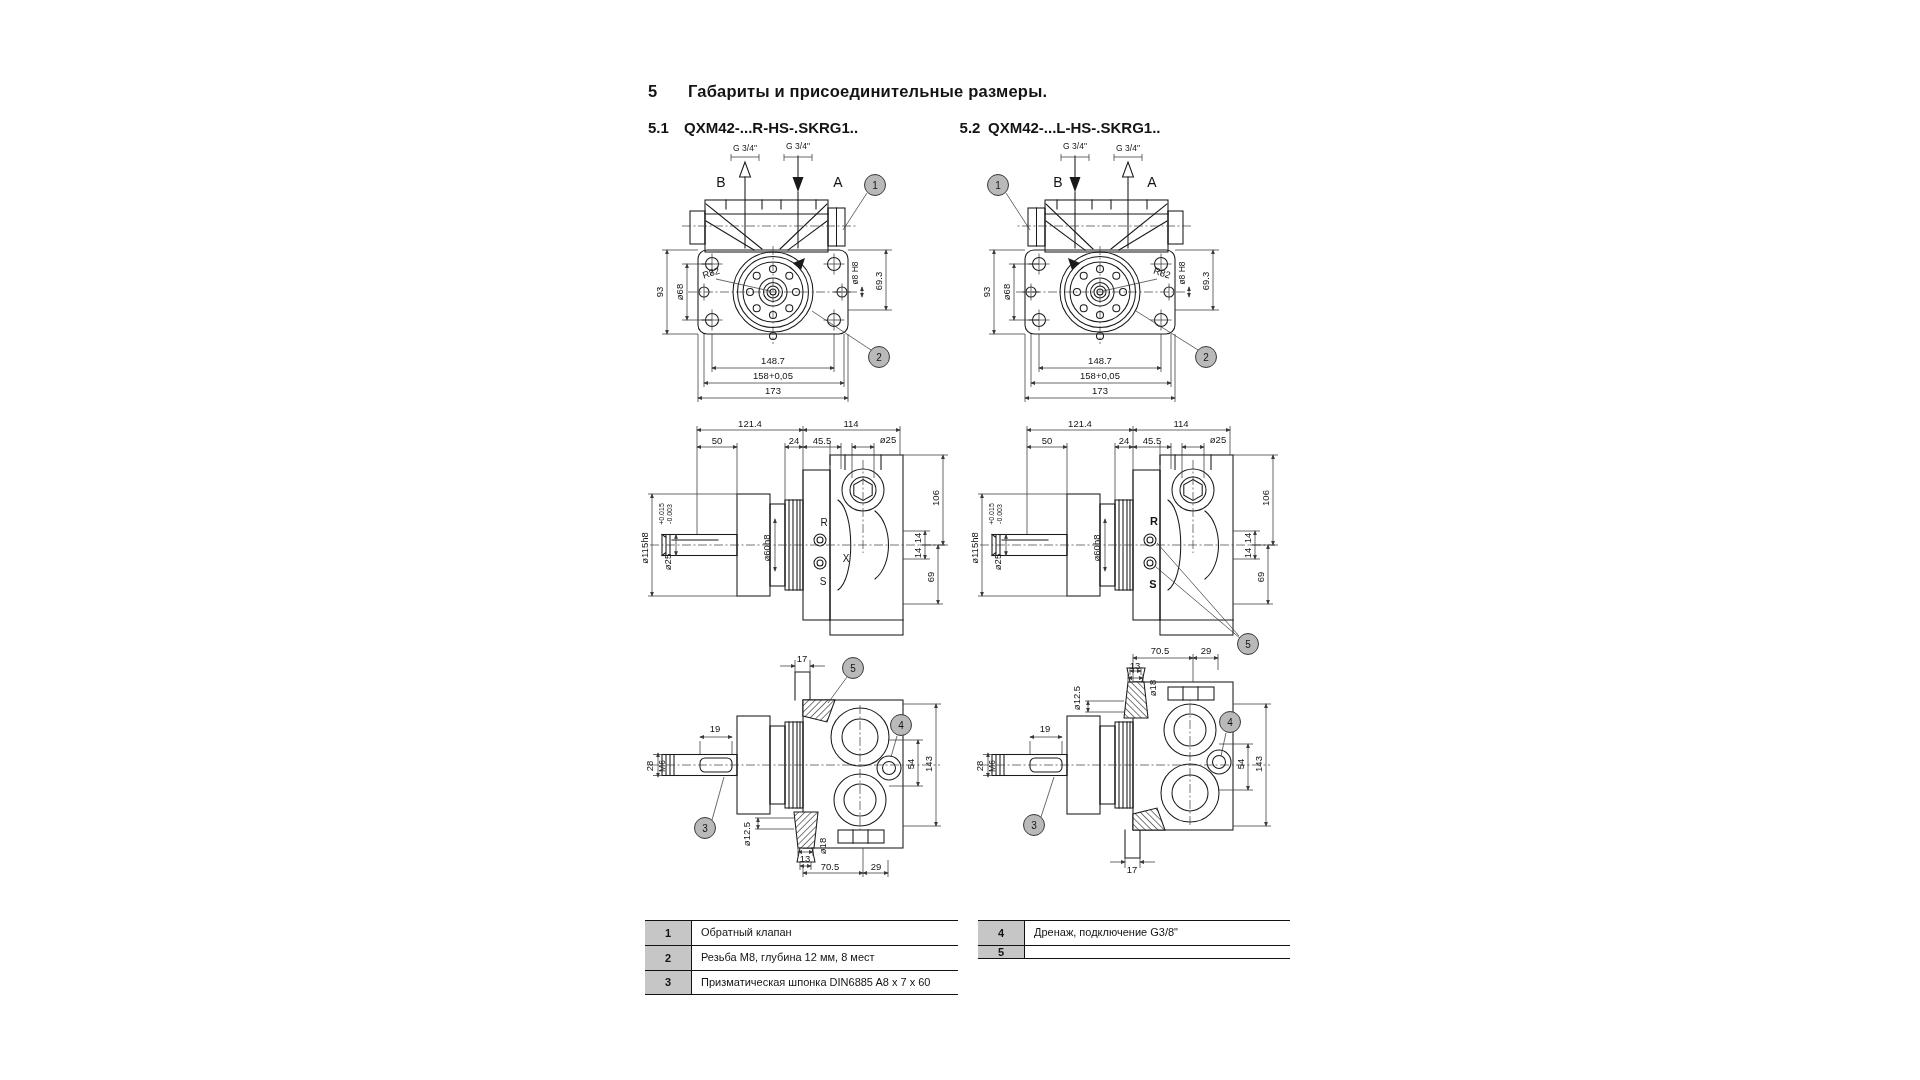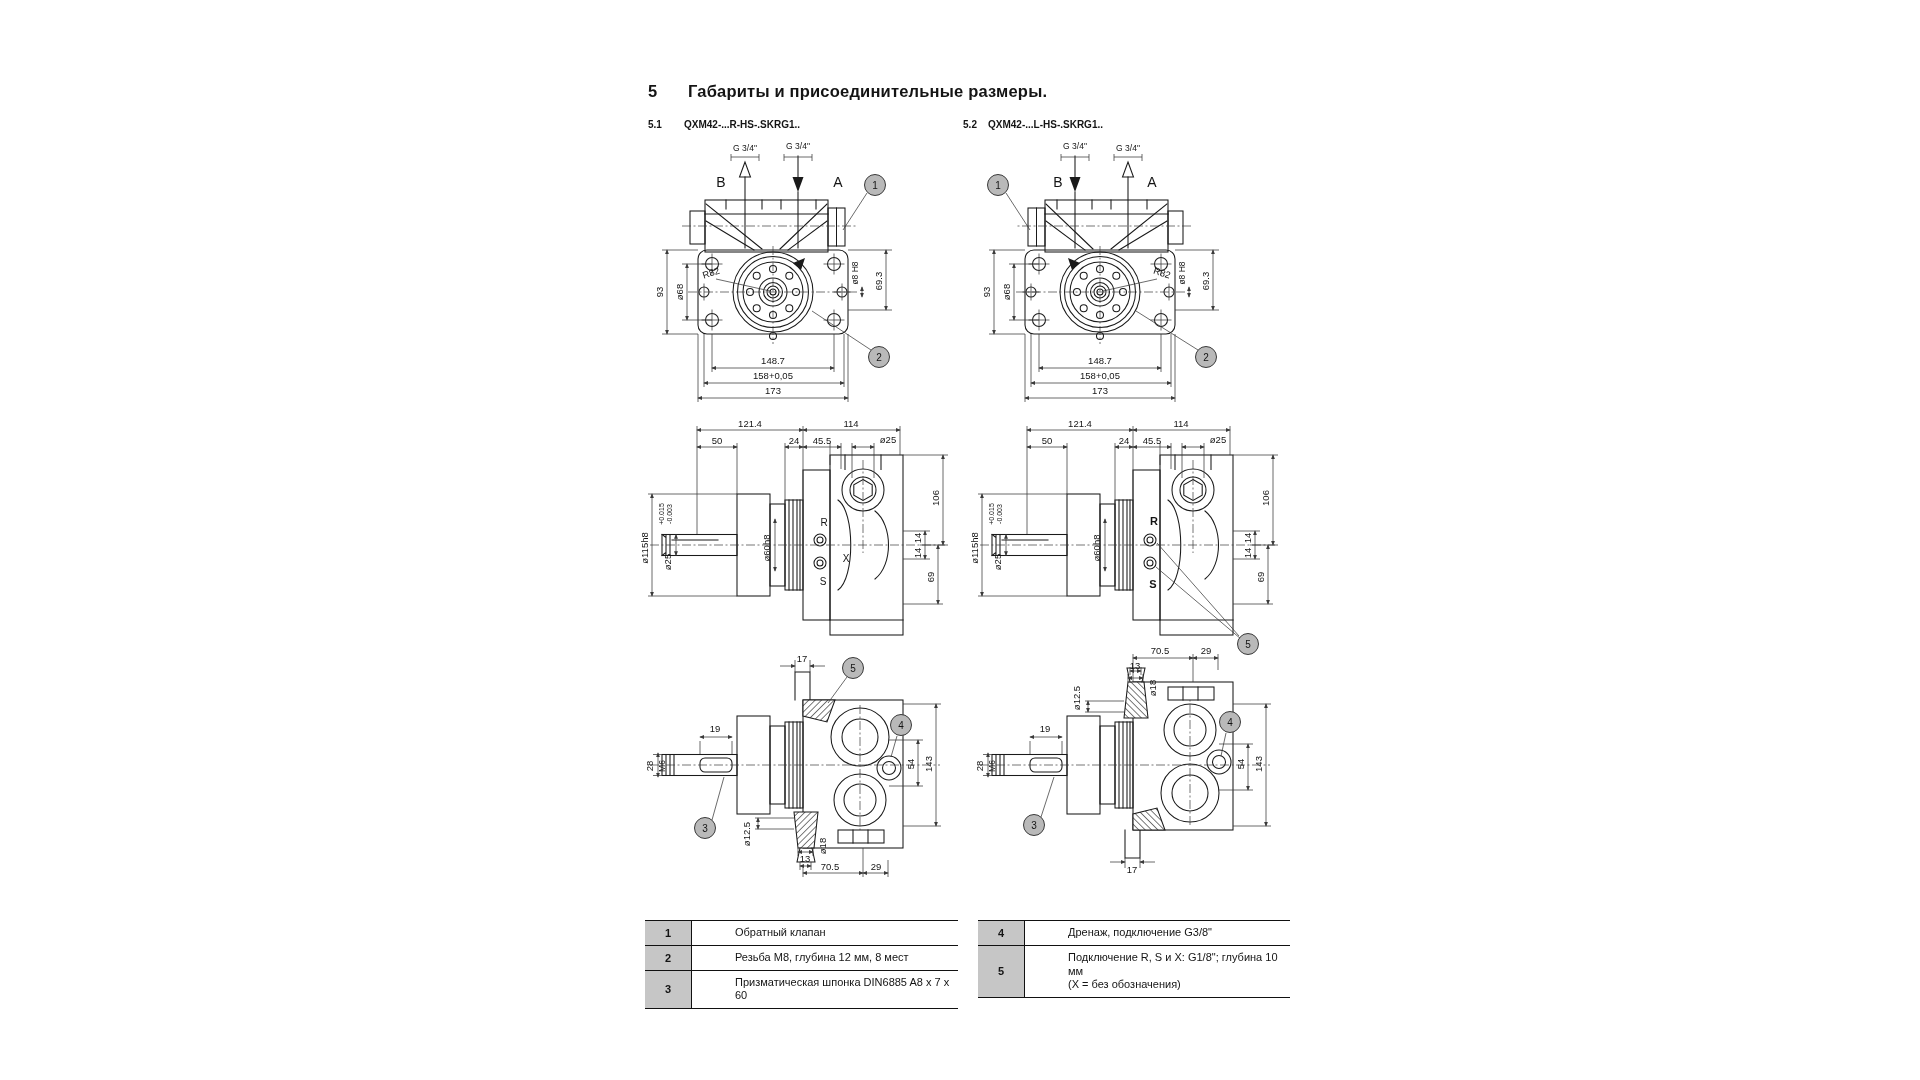--- a/index.html
+++ b/index.html
@@ -1,21 +1,21 @@
 <!DOCTYPE html>
 <html><head>
 <meta charset="utf-8">
 <style>
   html,body{margin:0;padding:0;background:#ffffff;}
   #page{position:relative;width:1920px;height:1072px;background:#fff;overflow:hidden;
         font-family:"Liberation Sans",sans-serif;color:#141414;}
   .abs{position:absolute;}
   .h1{font-size:16.5px;font-weight:bold;letter-spacing:.2px;white-space:nowrap;}
   .h1 .num{display:inline-block;width:40px;}
-  .h2{font-size:10px;font-weight:bold;white-space:nowrap;}
+  .h2{font-size:15px;font-weight:bold;white-space:nowrap;}
   .h2 .num{display:inline-block;width:36px;}
   svg{position:absolute;overflow:visible;}
   svg text{fill:#141414;font-family:"Liberation Sans",sans-serif;font-size:9.5px;}
   text.t-big{font-size:14px;}
   text.t-sm{font-size:8.5px;}
   text.t-tol{font-size:7px;}
   text.t-port{font-size:10px;}
   text.t-portb{font-size:11px;font-weight:bold;}
   text.t-co{font-size:10px;}
   .ln{stroke:#1a1a1a;stroke-width:1.05;fill:none;stroke-linecap:square;}
@@ -23,21 +23,21 @@
   .fillb{fill:#1a1a1a;stroke:none;}
   .dim{stroke:#3a3a3a;stroke-width:0.75;fill:none;}
   .cl{stroke:#3a3a3a;stroke-width:0.7;fill:none;stroke-dasharray:9 2.5 2 2.5;}
   .co{fill:#b9b9b9;stroke:#3a3a3a;stroke-width:1;}
   
   .legend{position:absolute;font-size:11px;}
   .lrow{display:flex;border-top:1.5px solid #111;align-items:stretch;}
   .lrow:last-child{border-bottom:1.5px solid #111;}
   .lnum{width:46px;background:#c6c6c6;border-right:1.5px solid #111;
         display:flex;align-items:center;justify-content:center;font-weight:bold;}
-  .ltxt{flex:1;padding:5px 4px 5px 9px;line-height:1.25;margin-left:34px;}
+  .ltxt{flex:1;padding:5px 4px 5px 9px;line-height:1.25;}
 </style>
 </head>
 <body>
 
 <div id="page">
 
   <svg width="0" height="0" class="abs" aria-hidden="true">
     <defs>
       <marker id="arr" viewBox="0 0 10 10" refX="8.5" refY="5" markerWidth="6.5" markerHeight="6.5" orient="auto-start-reverse">
         <path d="M0,1 L10,5 L0,9 z" fill="#3a3a3a"></path>
@@ -423,20 +423,16 @@
     </div>
   </div>
 
   <div class="legend" style="left:978px;top:920px;width:312px;">
     <div class="lrow">
       <div class="lnum">4</div>
       <div class="ltxt">Дренаж, подключение G3/8"</div>
     </div>
     <div class="lrow">
       <div class="lnum">5</div>
-      <div class="ltxt">
-        <div>Подключение R, S и X: G1/8"; глубина 10 мм</div>
-        <div>(X = без обозначения)</div>
-      </div>
     </div>
   </div>
 
 </div>
 
 </body></html>

